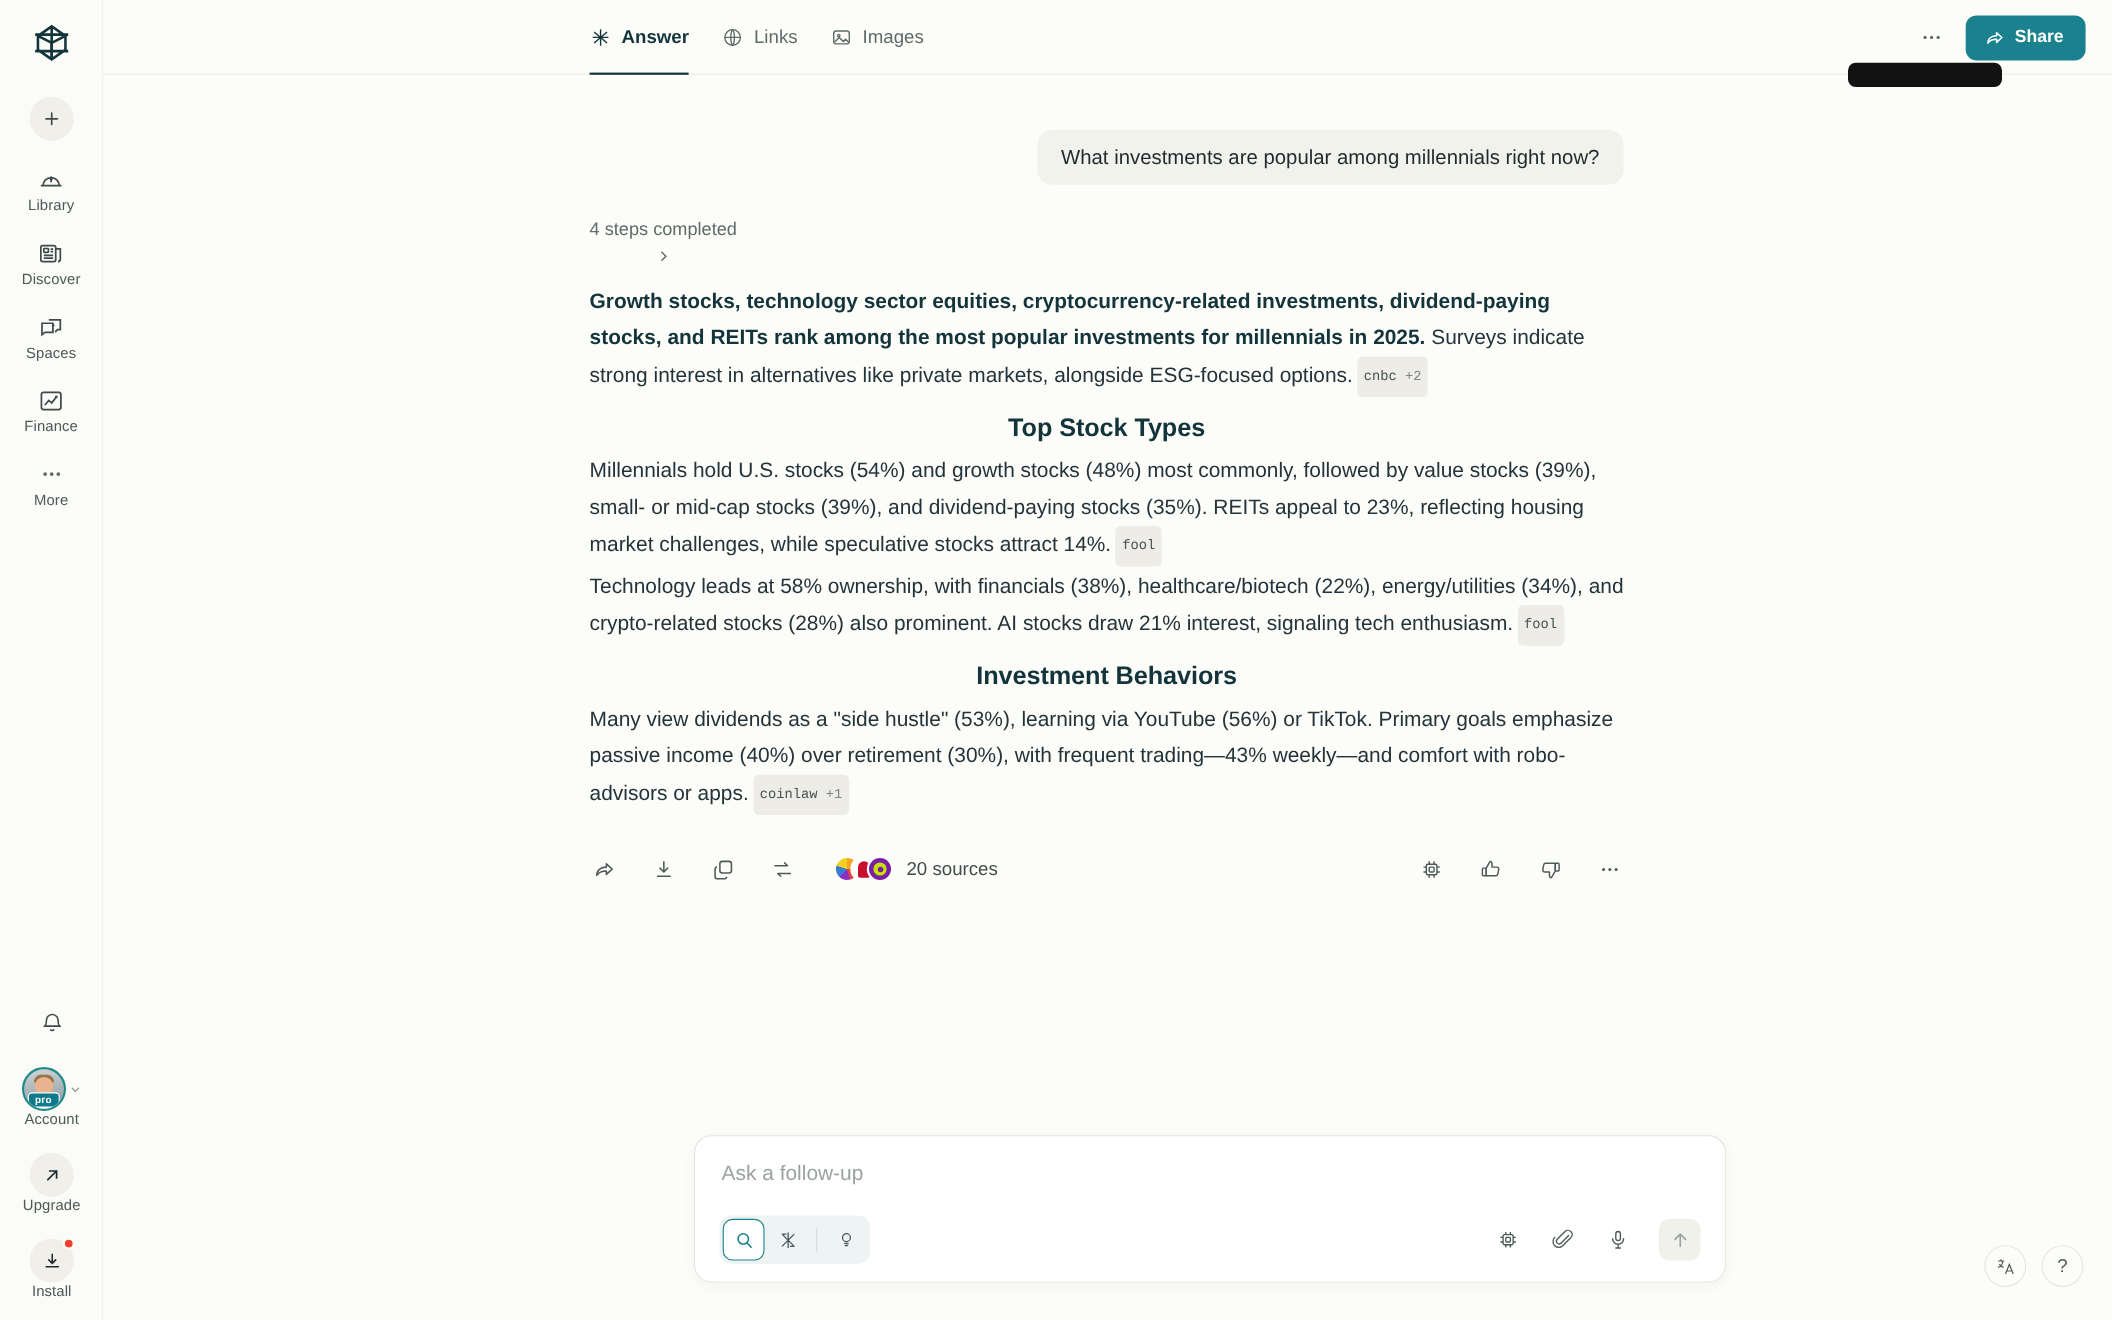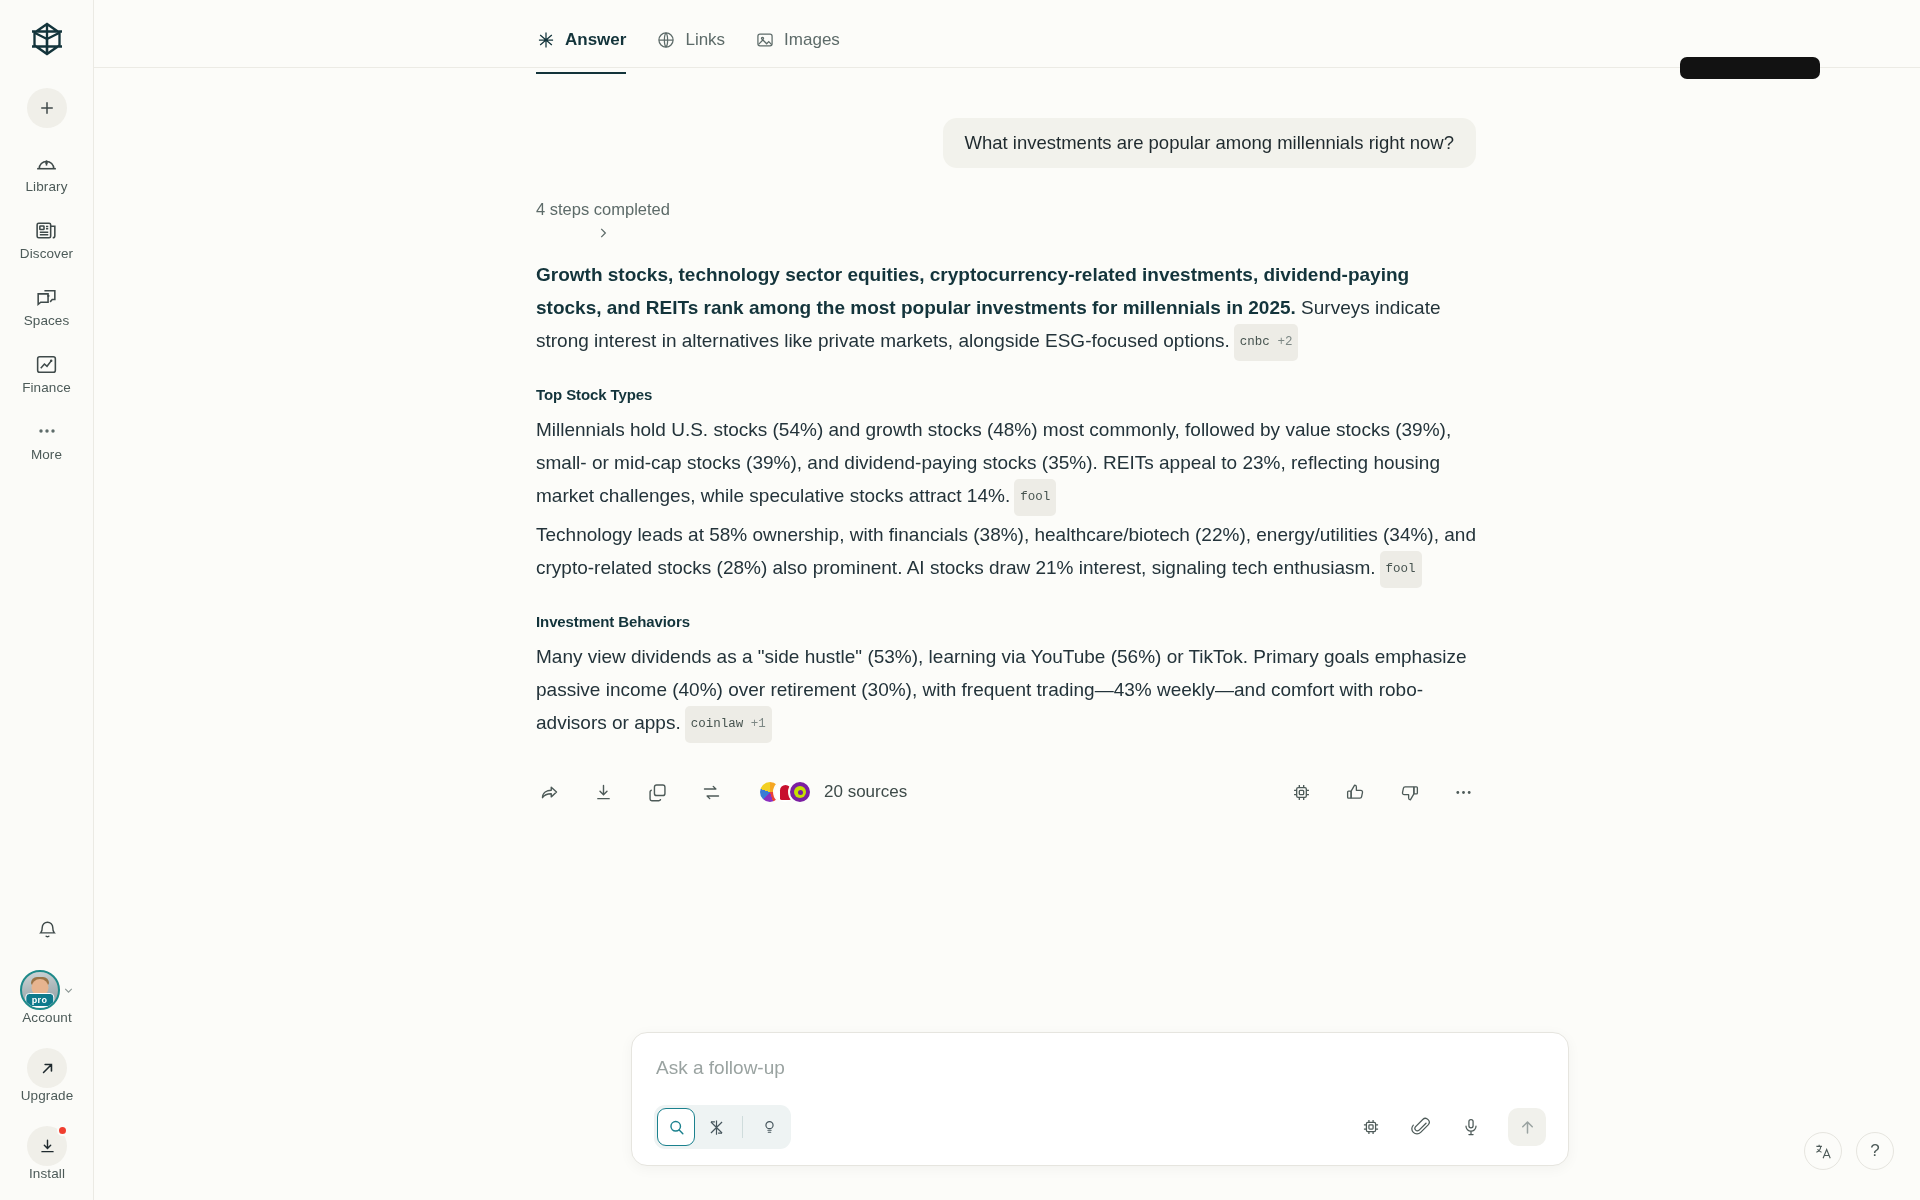--- a/index.html
+++ b/index.html
@@ -85,21 +85,21 @@
     background:#f03e2f; border:2px solid #fbfbf8;
   }
 
   
   .main { flex: 1; height: 1200px; position: relative; background: #fcfcf9; }
   .topbar {
     height: 68px; border-bottom: 1px solid #ecebe5;
     display: flex; align-items: center; position: relative;
     background: #fcfcf9;
   }
-  .tabs { display: flex; gap: 30px; margin-left: 442px; height: 56px;}
+  .tabs { display: flex; align-items: center; gap: 30px; margin-left: 442px; height: 56px;}
   .tab {
     display: flex; align-items: center; gap: 9px;
     height: 68px; font-size: 17px; color: #5d6b69; cursor: pointer;
     border-bottom: 2.5px solid transparent;
     padding-top: 2px;
   }
   .tab.active { color: #13343b; font-weight: 600; border-bottom-color: #13343b; }
   .topbar-right {
     position: absolute; right: 24px; top: 0; height: 68px;
     display: flex; align-items: center; gap: 14px;
@@ -143,22 +143,22 @@
     margin-top: 32px; display:flex; align-items:center; gap:7px;
     font-size:16.5px; color:#5d6b69; cursor:pointer; width: fit-content; flex-direction: column;
   }
   .answer { width: 940px; margin-top: 18px; }
   .answer p {
     font-size: 19px; line-height: 33px; color: #23333a;
     margin-bottom: 2px;
   }
   .answer p.lead b { font-weight: 700; color:#13343b; }
   .answer h3 {
-    font-size: 15px; color:#13343b; font-weight:600;
-    margin-top: 25px; margin-bottom: 10px; letter-spacing: -0.1px;
+    font-size: 23px; color:#13343b; font-weight:600;
+    margin-top: 14px; margin-bottom: 10px; letter-spacing: -0.1px; text-align: center;
   }
   .cite {
     display:inline-block; background:#edece6; border-radius:5px;
     font-family:"Liberation Mono", monospace; font-size:12.5px;
     color:#46534f; padding: 2px 6px; vertical-align: 2px; margin-left: 4px;
   }
   .cite .plus { color:#7c8784; }
 
   
   .actionbar {
@@ -374,20 +374,37 @@
           <svg width="20" height="20" viewBox="0 0 24 24" fill="none" stroke="#5d6b69" stroke-width="1.5">
             <rect x="3.5" y="5" width="17" height="14" rx="2.5"></rect>
             <circle cx="9" cy="10" r="1.3"></circle>
               <path d="M4.5 17l5-5 4.5 4.5 2.5-2.5 3.5 3.5"></path>
           </svg>
         </span>
         <span>Images</span>
       </div>
     </div>
 
+    <div class="topbar-right">
+      <div class="dots-btn">
+        <svg width="22" height="22" viewBox="0 0 24 24" fill="#5d6b69">
+          <circle cx="5.5" cy="12" r="1.6"></circle>
+            <circle cx="12" cy="12" r="1.6"></circle>
+            <circle cx="18.5" cy="12" r="1.6"></circle>
+        </svg>
+      </div>
+      <div class="share-btn">
+        <span>
+          <svg width="19" height="19" viewBox="0 0 24 24" fill="none" stroke="#fff" stroke-width="1.8" stroke-linecap="round" stroke-linejoin="round">
+            <path d="M4 18c0-6 5-8.5 10-8.5V6l6 5.5-6 5.5v-3.5C9.5 13.5 6 14.8 4 18z"></path>
+          </svg>
+        </span>
+        <span>Share</span>
+      </div>
+    </div>
 
     <div class="tooltip-black"></div>
 
   </div>
 
   <div class="content">
 
     <div class="query-row">
       <div class="query-bubble">What investments are popular among millennials right now?</div>
     </div>

